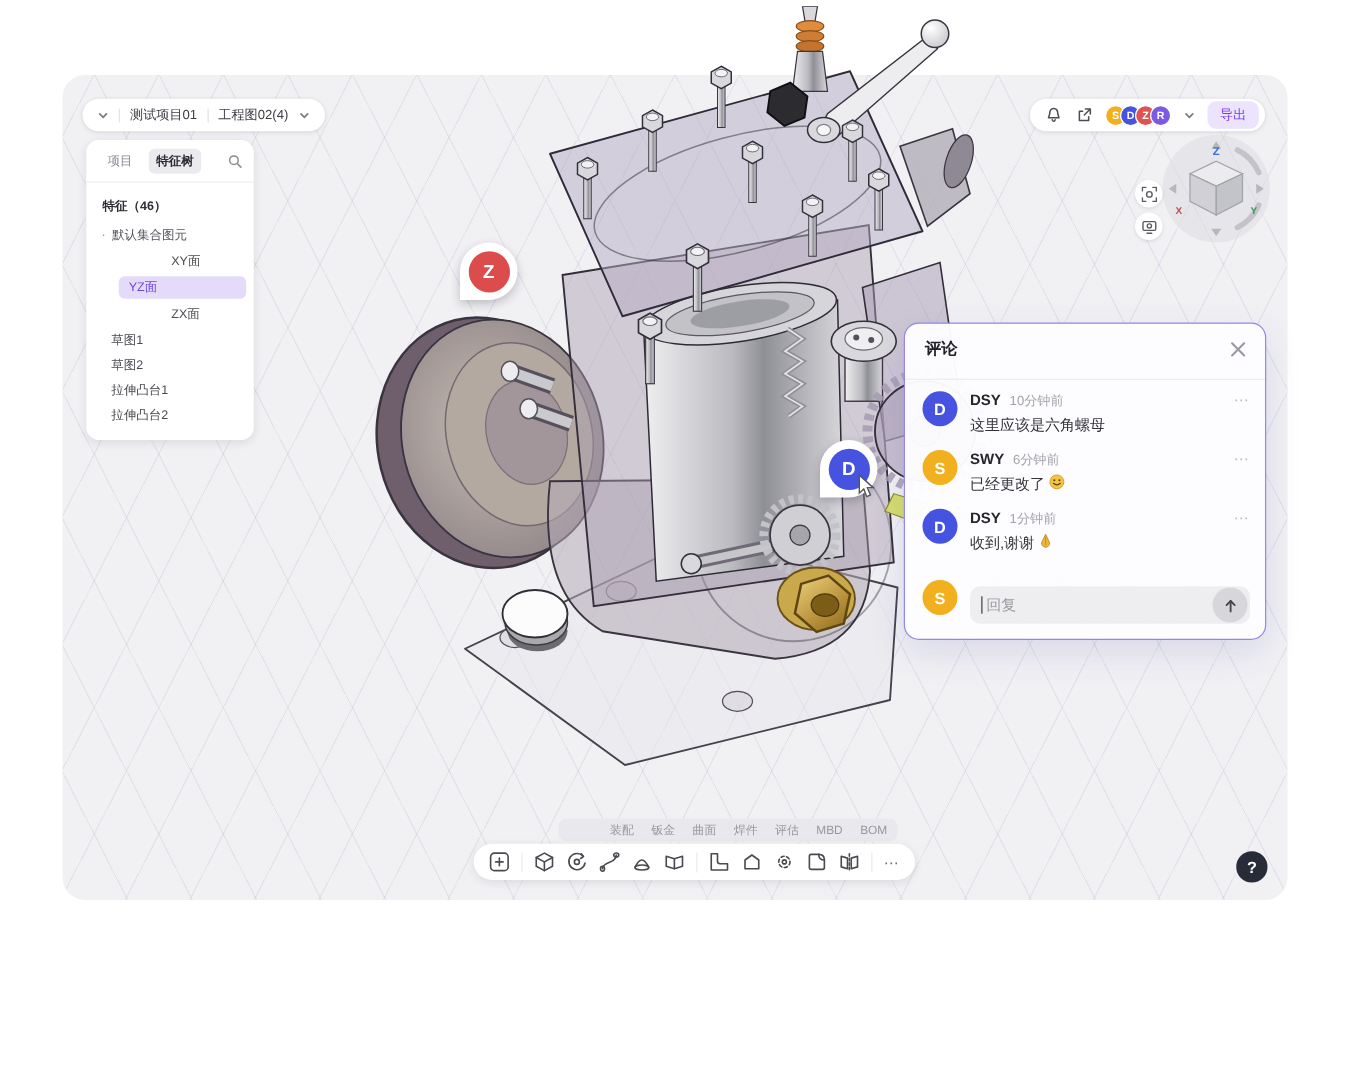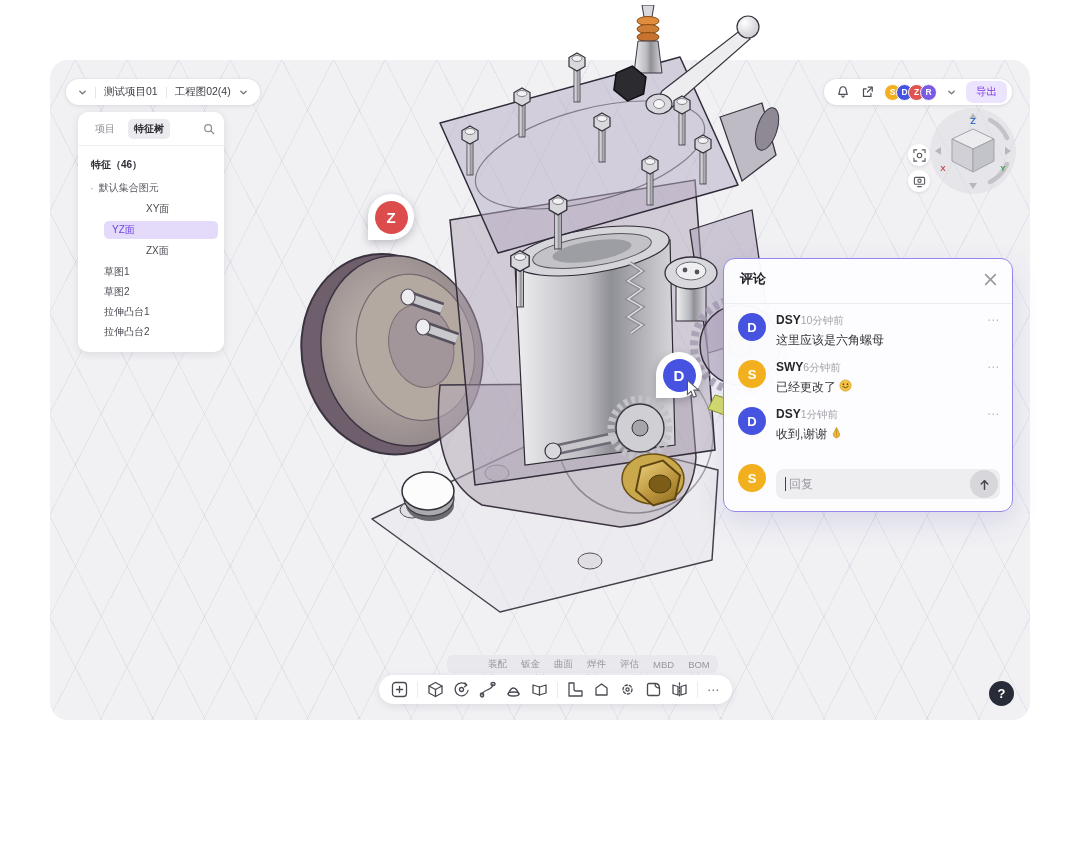--- a/index.html
+++ b/index.html
@@ -15,29 +15,29 @@
   .engine { position:absolute; left:290px; top:5px; width:500px; height:640px; z-index:1; }
 
   
   .pill { position:absolute; background:#fff; border-radius:14px; box-shadow:0 1px 4px rgba(30,30,50,.10), 0 0 0 1px rgba(30,30,50,.02); display:flex; align-items:center; z-index:3; }
   .breadcrumb { left:66px; top:79px; height:26px; padding:0 12px; gap:8px; font-size:10.5px; color:#3c3c44; }
   .bc-div { width:1px; height:11px; background:#e3e3e8; }
   .chev { width:9px; height:9px; }
   .chev polyline { fill:none; stroke:#7d7d86; stroke-width:1.6; stroke-linecap:round; stroke-linejoin:round; }
 
   
-  .sidebar { position:absolute; left:78px; top:112px; width:146px; background:#fff; border-radius:10px; box-shadow:0 2px 8px rgba(30,30,50,.10); z-index:3; padding-bottom:10px; }
+  .sidebar { position:absolute; left:69px; top:112px; width:134px; background:#fff; border-radius:10px; box-shadow:0 2px 8px rgba(30,30,50,.10); z-index:3; padding-bottom:10px; }
   .sb-tabs { display:flex; align-items:center; padding:7px 9px 6px 11px; border-bottom:1px solid #efeff3; gap:7px; }
   .sb-tab { font-size:10px; color:#8c8c94; padding:3px 6px; border-radius:5px; cursor:pointer; }
   .sb-tab.active { background:#ebebef; color:#2c2c33; font-weight:bold; }
   .sb-search { margin-left:auto; width:12px; height:12px; }
   .sb-search circle,.sb-search line { fill:none; stroke:#8c8c94; stroke-width:1.4; stroke-linecap:round; }
   .tree { padding-top:8px; font-size:10px; color:#4a4a52; }
   .tree-header { padding:4px 8px 6px 13px; color:#2d2d34; font-weight:bold; }
-  .tree-row { height:20px; display:flex; align-items:center; padding-left:26px; }
+  .tree-row { height:20px; display:flex; align-items:center; padding-left:20px; }
   .tree-row.lv0 { padding-left:12px; color:#55555e; }
   .tree-row.lv0 .dot { color:#9a9aa2; margin-right:5px; font-size:11px; }
   .tree-row.lv2 { padding-left:0; margin:1px 6px 1px 26px; }
   .tree-row.lv2 span { padding:2px 8px; }
   .tree-row.sel span { display:block; width:100%; background:#e4dafa; color:#6f42e5; border-radius:5px; }
   .tree-row.lv2:not(.sel) { padding-left:34px; }
 
   
   .topbar { right:68px; top:79px; height:26px; padding:0 5px 0 12px; gap:10px; }
   .tb-icon { width:14px; height:14px; }
@@ -56,21 +56,21 @@
 
   
   .comments { position:absolute; left:723px; top:258px; width:290px; background:rgba(253,253,255,.97); border:1.5px solid #9287ea; border-radius:12px; box-shadow:0 10px 28px rgba(80,70,160,.14); z-index:4; padding:0 0 12px 0; }
   .cm-head { display:flex; align-items:center; justify-content:space-between; padding:11px 14px 15px 16px; border-bottom:1px solid #ececf2; }
   .cm-title { font-size:13px; font-weight:bold; color:#222228; }
   .cm-close { width:15px; height:15px; cursor:pointer; }
   .cm-close line { stroke:#9a9aa2; stroke-width:1.6; stroke-linecap:round; }
   .cm-item { display:flex; padding:9px 12px 2px 14px; gap:10px; }
   .cm-av { width:28px; height:28px; border-radius:50%; color:#fff; font-weight:bold; font-size:13px; display:flex; align-items:center; justify-content:center; flex:none; }
   .cm-body { flex:1; }
-  .cm-meta { display:flex; align-items:baseline; }
+  .cm-meta { display:flex; align-items:baseline; gap:7px; }
   .cm-author { font-size:12px; font-weight:bold; color:#26262c; }
   .cm-time { font-size:10.5px; color:#a3a3ab; }
   .cm-more { margin-left:auto; color:#b9b9c0; font-size:12px; letter-spacing:1px; cursor:pointer; line-height:10px; }
   .cm-text { font-size:12px; color:#333339; margin-top:4px; display:flex; gap:3px; }
   .cm-emoji { width:13px; height:13px; }
   .cm-reply { display:flex; align-items:center; gap:10px; padding:12px 12px 0 14px; }
   .cm-inputwrap { position:relative; flex:1;margin-top:12px; }
   .cm-input { width:100%; height:30px; background:#eeeef1; border:none; border-radius:8px; font-size:12px; padding:0 36px 0 13px; color:#333; outline:none; font-family:inherit; }
   .cm-input::placeholder { color:#9a9aa2; }
   .cm-caret { position:absolute; left:9px; top:8px; width:1px; height:14px; background:#44444c; }

